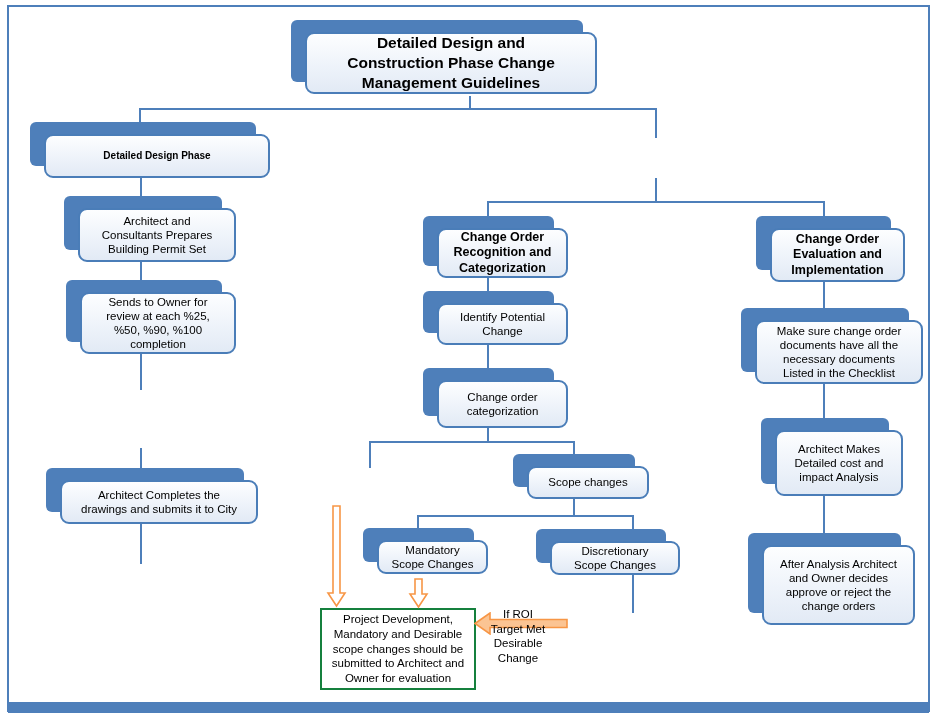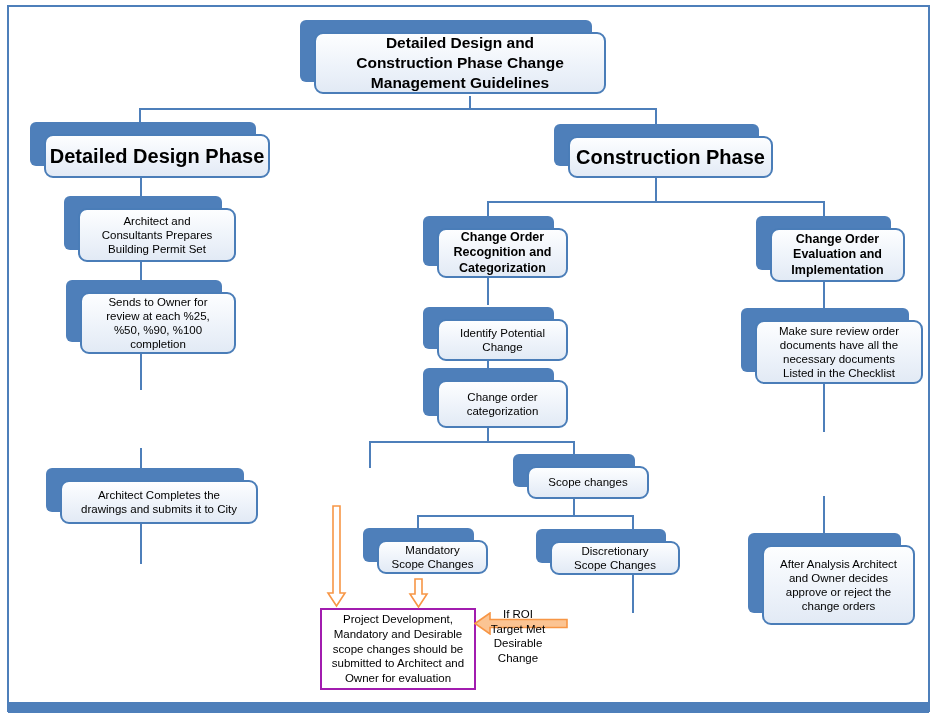--- a/index.html
+++ b/index.html
@@ -24,25 +24,25 @@
     background:#4e7fba;border-radius:6px;
   }
   .node .face{
     position:absolute;left:0;top:0;width:100%;height:100%;box-sizing:border-box;
     background:linear-gradient(180deg,#fdfeff 0%,#eef3fa 55%,#e2eaf5 100%);
     border:2px solid #4a7db8;border-radius:9px;
     display:flex;align-items:center;justify-content:center;text-align:center;
     font-size:11.5px;line-height:1.22;white-space:pre-line;padding:2px;
   }
   .face.b16{font-weight:bold;font-size:15.5px;line-height:1.3;}
-  .face.b14{font-weight:bold;font-size:20px;}
+  .face.b14{font-weight:bold;font-size:10px;}
   .face.b12{font-weight:bold;font-size:12.5px;line-height:1.25;}
   .plainbox{
     position:absolute;z-index:2;box-sizing:border-box;background:#fff;
-    border:2px solid #a21caf;
+    border:2px solid #15803d;
     display:flex;align-items:center;justify-content:center;text-align:center;
     font-size:11.5px;line-height:1.3;white-space:pre-line;
   }
   .oarrow{position:absolute;z-index:3;}
   .float-label{
     position:absolute;z-index:5;text-align:center;font-size:11.5px;
     line-height:1.28;white-space:pre-line;
   }
 </style>
 </head>
@@ -73,21 +73,21 @@
   <div class="cl v" style="left:632px;top:575px;height:38px"></div>
   <div class="cl v" style="left:823px;top:282px;height:40px"></div>
   <div class="cl v" style="left:823px;top:384px;height:48px"></div>
   <div class="cl v" style="left:823px;top:496px;height:51px"></div>
   <div class="cl v" style="left:140px;top:178px;height:32px"></div>
   <div class="cl v" style="left:140px;top:262px;height:32px"></div>
   <div class="cl v" style="left:140px;top:354px;height:36px"></div>
   <div class="cl v" style="left:140px;top:448px;height:34px"></div>
   <div class="cl v" style="left:140px;top:524px;height:40px"></div>
 
-  <div class="node" style="left:314px;top:32px;width:292px;height:62px">
+  <div class="node" style="left:305px;top:32px;width:292px;height:62px">
     <div class="shadow"></div>
     <div class="face b16">Detailed Design and
 Construction Phase Change
 Management Guidelines</div>
   </div>
 
   <div class="node" style="left:44px;top:134px;width:226px;height:44px">
     <div class="shadow"></div>
     <div class="face b14">Detailed Design Phase</div>
   </div>
@@ -103,32 +103,28 @@
 review at each %25,
 %50, %90, %100
 completion</div>
   </div>
   <div class="node" style="left:60px;top:480px;width:198px;height:44px">
     <div class="shadow"></div>
     <div class="face">Architect Completes the
 drawings and submits it to City</div>
   </div>
 
-  <div class="node" style="left:568px;top:136px;width:205px;height:42px">
-    <div class="shadow"></div>
-    <div class="face b14">Construction Phase</div>
-  </div>
 
   <div class="node" style="left:437px;top:228px;width:131px;height:50px">
     <div class="shadow"></div>
     <div class="face b12">Change Order
 Recognition and
 Categorization</div>
   </div>
-  <div class="node" style="left:437px;top:319px;width:131px;height:42px">
+  <div class="node" style="left:437px;top:303px;width:131px;height:42px">
     <div class="shadow"></div>
     <div class="face">Identify Potential
 Change</div>
   </div>
   <div class="node" style="left:437px;top:380px;width:131px;height:48px">
     <div class="shadow"></div>
     <div class="face">Change order
 categorization</div>
   </div>
   <div class="node" style="left:527px;top:466px;width:122px;height:33px">
@@ -153,24 +149,30 @@
 Owner for evaluation</div>
 
   <div class="node" style="left:770px;top:228px;width:135px;height:54px">
     <div class="shadow"></div>
     <div class="face b12">Change Order
 Evaluation and
 Implementation</div>
   </div>
   <div class="node" style="left:755px;top:320px;width:168px;height:64px">
     <div class="shadow"></div>
-    <div class="face">Make sure review order
+    <div class="face">Make sure change order
 documents have all the
 necessary documents
 Listed in the Checklist</div>
+  </div>
+  <div class="node" style="left:775px;top:430px;width:128px;height:66px">
+    <div class="shadow"></div>
+    <div class="face">Architect Makes
+Detailed cost and
+impact Analysis</div>
   </div>
   <div class="node" style="left:762px;top:545px;width:153px;height:80px">
     <div class="shadow"></div>
     <div class="face">After Analysis Architect
 and Owner decides
 approve or reject the
 change orders</div>
   </div>
 
   <svg class="oarrow" style="left:326px;top:505px" width="21" height="103" viewBox="0 0 21 103">

